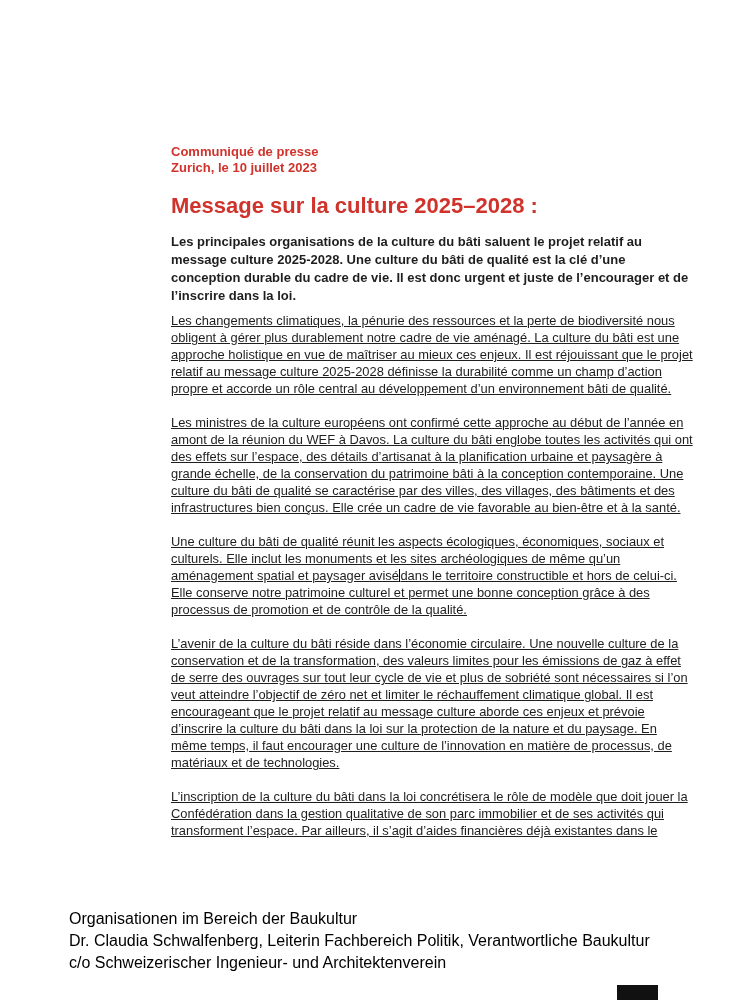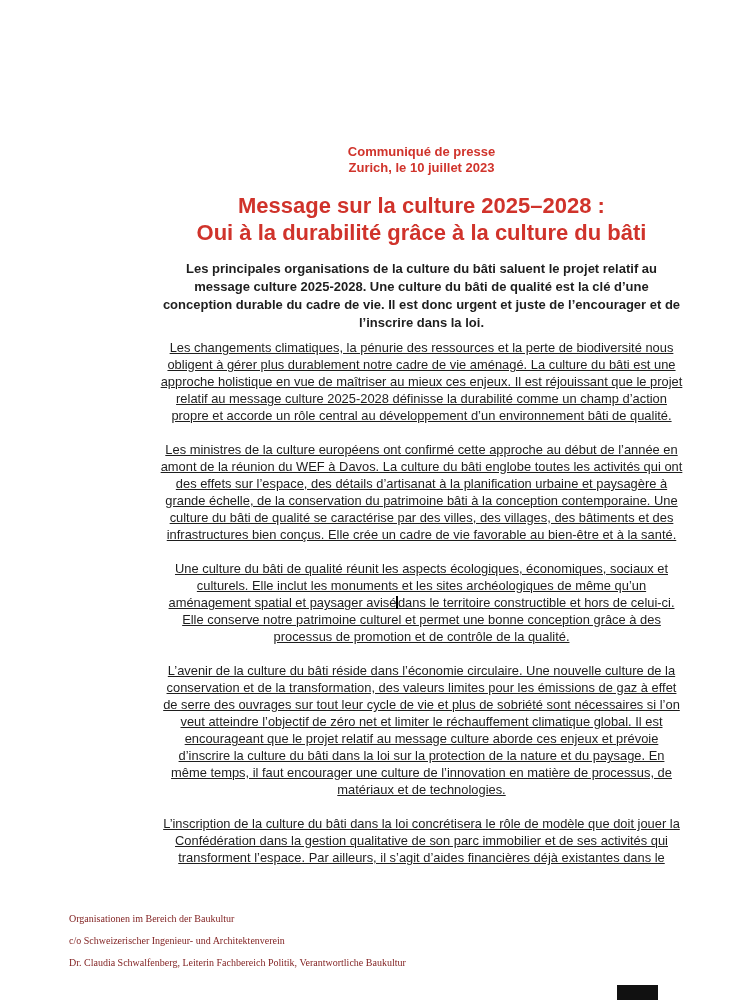--- a/index.html
+++ b/index.html
@@ -6,25 +6,24 @@
   .page {
     position: relative;
     width: 738px;
     height: 1000px;
     background: #ffffff;
     overflow: hidden;
     font-family: "Liberation Sans", "DejaVu Sans", sans-serif;
   }
   .content {
     position: absolute;
-    left: 160px;
+    left: 171px;
     top: 144px;
     width: 523px;
     color: #1e1e1e;
-    text-align: center;
   }
   .kicker {
     color: #d0332b;
     font-weight: bold;
     font-size: 13px;
     line-height: 16px;
   }
   h1.title {
     margin: 16px 0 0 0;
     color: #d0332b;
@@ -48,24 +47,23 @@
     display: inline-block;
     width: 1.5px;
     height: 13px;
     background: #000000;
     vertical-align: -2px;
   }
   .footer {
     position: absolute;
     left: 69px;
     top: 908px;
-    color: #7f1d1d;
-    font-size: 10px;
+    color: #000000;
+    font-size: 16px;
     line-height: 22px;
-    font-family: Liberation Serif, serif;
   }
   .corner-mark {
     position: absolute;
     left: 617px;
     top: 985px;
     width: 41px;
     height: 15px;
     background: #111111;
   }
 </style>
@@ -76,40 +74,39 @@
 
   <div class="content">
 
     <div class="kicker">
       <div>Communiqué de presse</div>
       <div>Zurich, le 10 juillet 2023</div>
     </div>
 
     <h1 class="title">
       <span>Message sur la culture 2025–2028 :</span><br>
-      <span>Oui à la durabilité grâce à la culture du bâti</span>
     </h1>
 
     <p class="lead">Les principales organisations de la culture du bâti saluent le projet relatif au message culture 2025-2028. Une culture du bâti de qualité est la clé d’une conception durable du cadre de vie. Il est donc urgent et juste de l’encourager et de l’inscrire dans la loi.</p>
 
     <p class="body">Les changements climatiques, la pénurie des ressources et la perte de biodiversité nous obligent à gérer plus durablement notre cadre de vie aménagé. La culture du bâti est une approche holistique en vue de maîtriser au mieux ces enjeux. Il est réjouissant que le projet relatif au message culture 2025-2028 définisse la durabilité comme un champ d’action propre et accorde un rôle central au développement d’un environnement bâti de qualité.</p>
 
     <p class="body">Les ministres de la culture européens ont confirmé cette approche au début de l’année en amont de la réunion du WEF à Davos. La culture du bâti englobe toutes les activités qui ont des effets sur l’espace, des détails d’artisanat à la planification urbaine et paysagère à grande échelle, de la conservation du patrimoine bâti à la conception contemporaine. Une culture du bâti de qualité se caractérise par des villes, des villages, des bâtiments et des infrastructures bien conçus. Elle crée un cadre de vie favorable au bien-être et à la santé.</p>
 
     <p class="body">
       <span>Une culture du bâti de qualité réunit les aspects écologiques, économiques, sociaux et culturels. Elle inclut les monuments et les sites archéologiques de même qu’un aménagement spatial et paysager avisé</span><span class="caret"></span><span>dans le territoire constructible et hors de celui-ci. Elle conserve notre patrimoine culturel et permet une bonne conception grâce à des processus de promotion et de contrôle de la qualité.</span>
     </p>
 
     <p class="body">L’avenir de la culture du bâti réside dans l’économie circulaire. Une nouvelle culture de la conservation et de la transformation, des valeurs limites pour les émissions de gaz à effet de serre des ouvrages sur tout leur cycle de vie et plus de sobriété sont nécessaires si l’on veut atteindre l’objectif de zéro net et limiter le réchauffement climatique global. Il est encourageant que le projet relatif au message culture aborde ces enjeux et prévoie d’inscrire la culture du bâti dans la loi sur la protection de la nature et du paysage. En même temps, il faut encourager une culture de l’innovation en matière de processus, de matériaux et de technologies.</p>
 
     <p class="body">L’inscription de la culture du bâti dans la loi concrétisera le rôle de modèle que doit jouer la Confédération dans la gestion qualitative de son parc immobilier et de ses activités qui transforment l’espace. Par ailleurs, il s’agit d’aides financières déjà existantes dans le</p>
 
   </div>
 
   <div class="footer">
     <div>Organisationen im Bereich der Baukultur</div>
+    <div>Dr. Claudia Schwalfenberg, Leiterin Fachbereich Politik, Verantwortliche Baukultur</div>
     <div>c/o Schweizerischer Ingenieur- und Architektenverein</div>
-    <div>Dr. Claudia Schwalfenberg, Leiterin Fachbereich Politik, Verantwortliche Baukultur</div>
   </div>
 
   <div class="corner-mark"></div>
 
 </div>
 
 </body></html>

